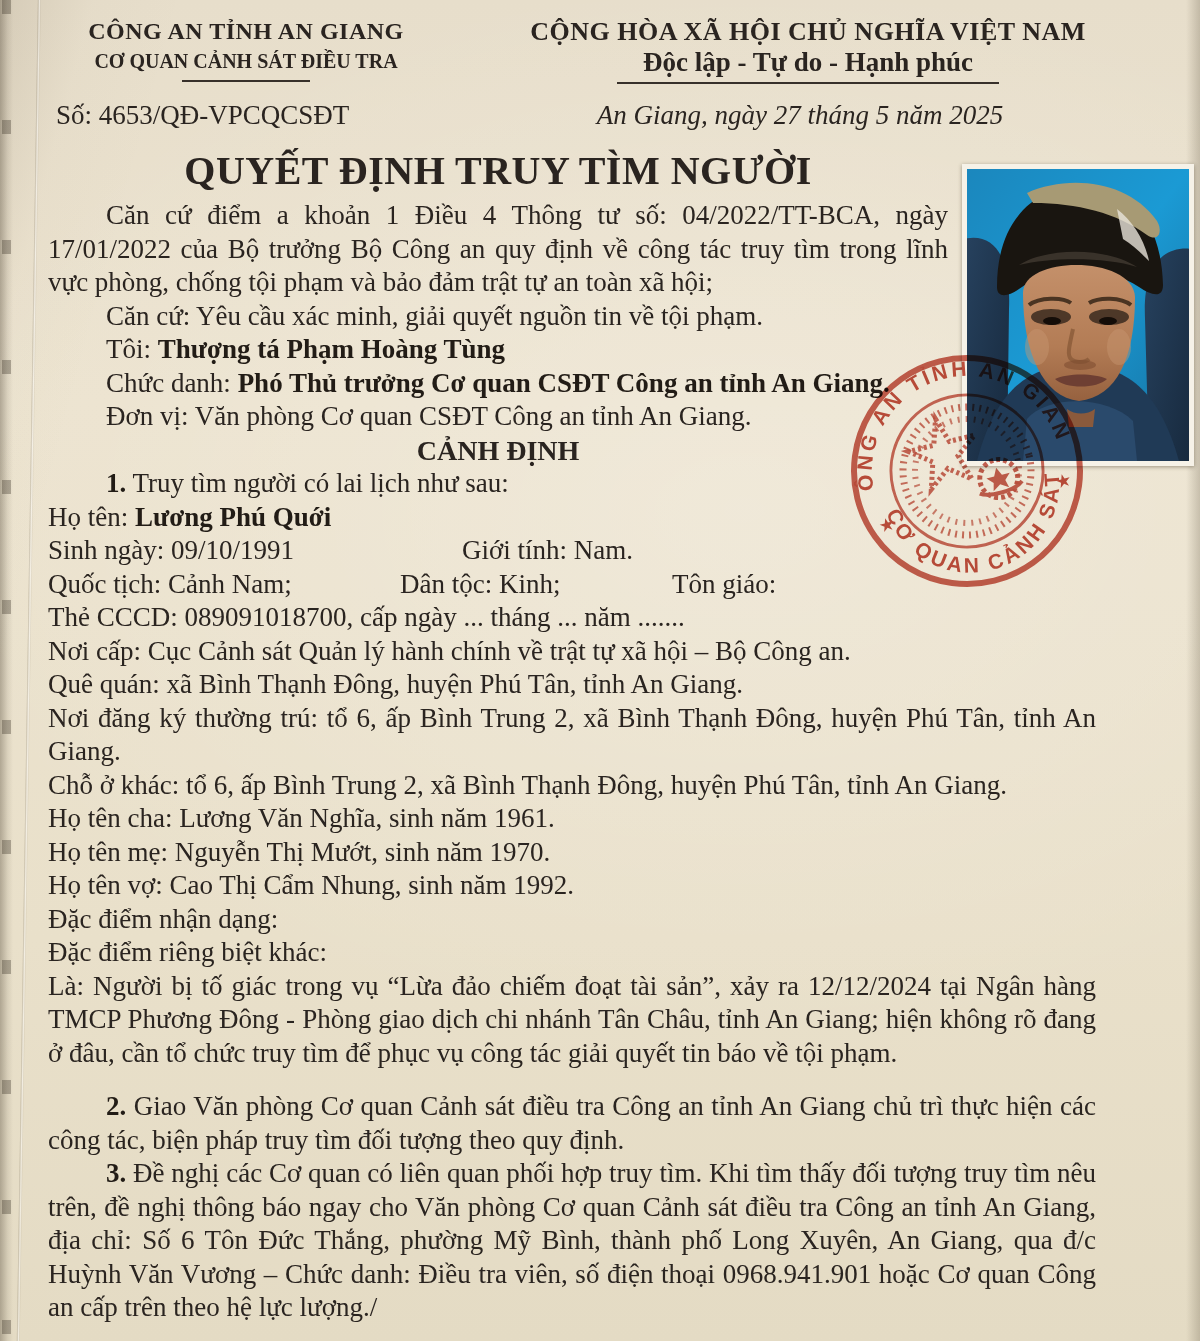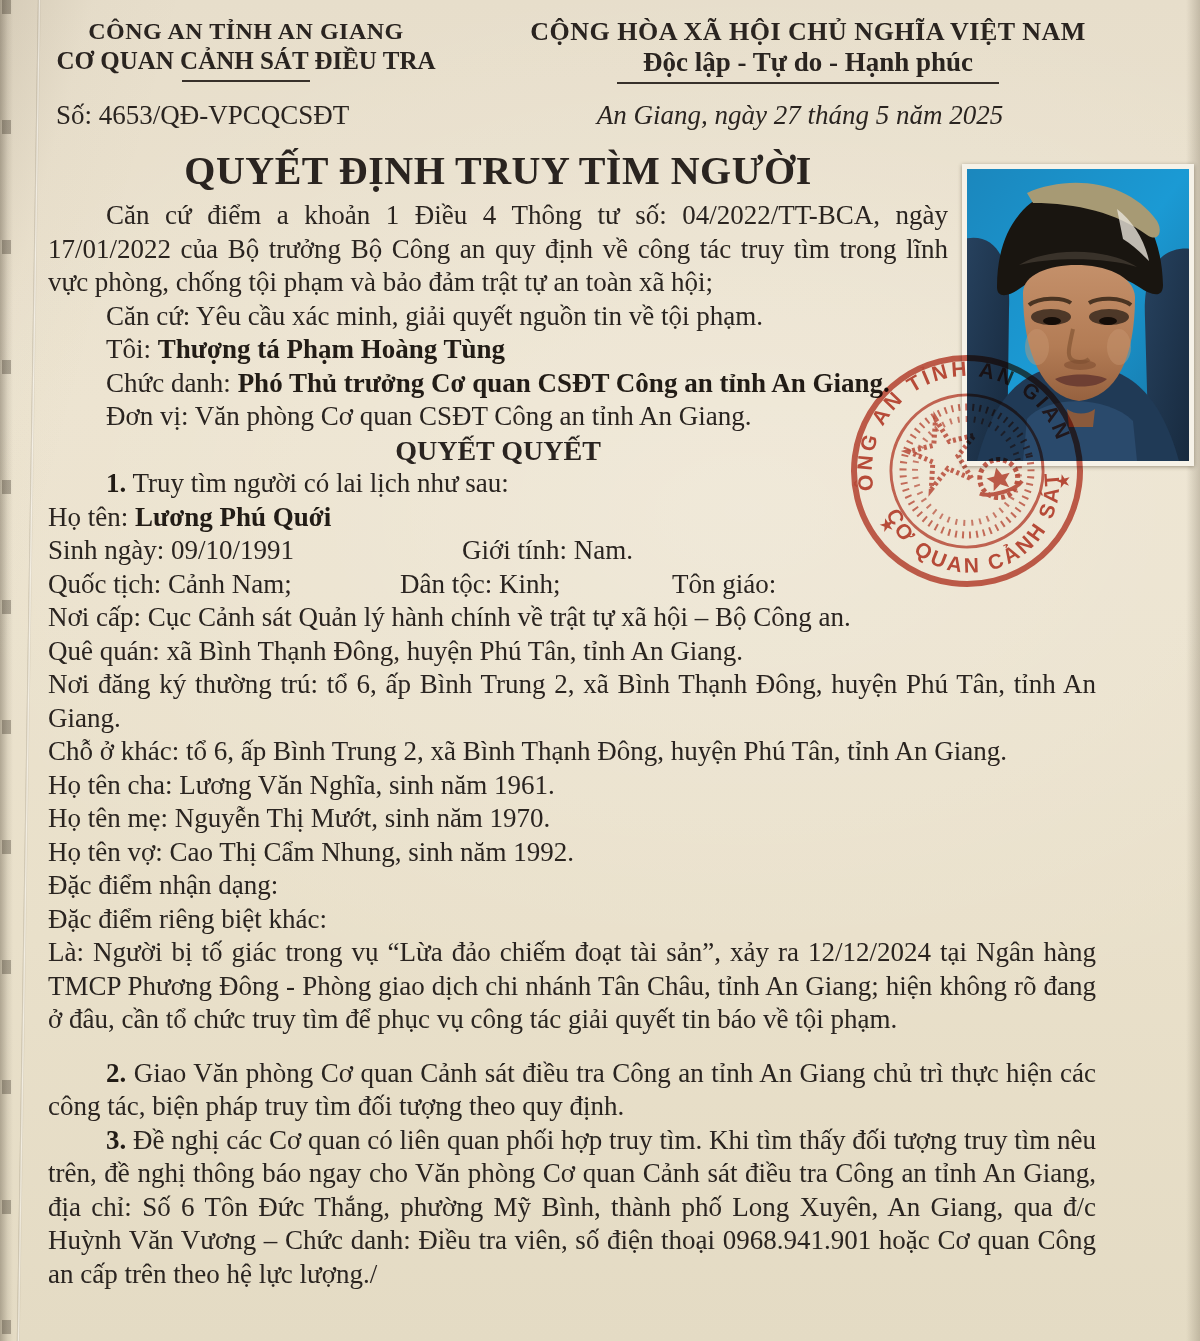--- a/index.html
+++ b/index.html
@@ -23,21 +23,21 @@
   .fold-line{position:absolute;left:38px;top:-10px;width:3px;height:1370px;
     background:linear-gradient(90deg, rgba(110,98,76,.30), rgba(255,255,255,.45) 55%, rgba(110,98,76,.12));
     transform:rotate(0.9deg);transform-origin:top center;}
   .right-shade{position:absolute;right:0;top:0;width:14px;height:100%;
     background:linear-gradient(270deg, rgba(100,90,70,.28), rgba(100,90,70,0));}
 
   
   .header{display:flex;padding:16px 30px 0 46px;}
   .h-left{width:400px;text-align:center;line-height:30px;}
   .h-left .l1{font-size:24px;font-weight:600;letter-spacing:.5px;}
-  .h-left .l2{font-size:25px;font-weight:700;}
+  .h-left .l2{font-size:20px;font-weight:700;}
   .h-right{flex:1;text-align:center;line-height:31px;}
   .h-right .l1{font-size:26px;font-weight:700;letter-spacing:.5px;}
   .h-right .l2{font-size:27px;font-weight:700;}
   .rule{height:2px;background:#37302a;margin:4px auto 0 auto;}
   .rule.small{width:128px;}
   .rule.wide{width:382px;}
 
   .meta-row{display:flex;align-items:flex-end;margin-top:16px;}
   .doc-number{width:400px;padding-left:56px;font-size:27px;box-sizing:border-box;white-space:nowrap;}
   .date-line{flex:1;text-align:center;font-size:27px;font-style:italic;}
@@ -142,27 +142,28 @@
     </div>
 
     <h1 class="title">QUYẾT ĐỊNH TRUY TÌM NGƯỜI</h1>
 
     <p class="indent">Căn cứ điểm a khoản 1 Điều 4 Thông tư số: 04/2022/TT-BCA, ngày 17/01/2022 của Bộ trưởng Bộ Công an quy định về công tác truy tìm trong lĩnh vực phòng, chống tội phạm và bảo đảm trật tự an toàn xã hội;</p>
     <p class="indent">Căn cứ: Yêu cầu xác minh, giải quyết nguồn tin về tội phạm.</p>
     <p class="indent"><span>Tôi: </span><b>Thượng tá Phạm Hoàng Tùng</b></p>
     <p class="indent"><span>Chức danh: </span><b>Phó Thủ trưởng Cơ quan CSĐT Công an tỉnh An Giang.</b></p>
     <p class="indent"><span>Đơn vị: </span><span>Văn phòng Cơ quan CSĐT Công an tỉnh An Giang.</span></p>
 
-    <h2 class="decision">QUYẾT QUYẾT</h2>
+    <h2 class="decision">CẢNH ĐỊNH</h2>
 
     <p class="indent"><b>1.</b><span> Truy tìm người có lai lịch như sau:</span></p>
 
     <div class="row"><span>Họ tên: </span><b>Lương Phú Quới</b></div>
     <div class="row"><span>Sinh ngày: 09/10/1991</span><span class="abs1">Giới tính: Nam.</span></div>
     <div class="row"><span>Quốc tịch: Cảnh Nam;</span><span class="abs2">Dân tộc: Kinh;</span><span class="abs3">Tôn giáo:</span></div>
+    <div class="row">Thẻ CCCD: 089091018700, cấp ngày ... tháng ... năm .......</div>
     <div class="row">Nơi cấp: Cục Cảnh sát Quản lý hành chính về trật tự xã hội – Bộ Công an.</div>
     <div class="row">Quê quán: xã Bình Thạnh Đông, huyện Phú Tân, tỉnh An Giang.</div>
     <p>Nơi đăng ký thường trú: tổ 6, ấp Bình Trung 2, xã Bình Thạnh Đông, huyện Phú Tân, tỉnh An Giang.</p>
     <p>Chỗ ở khác: tổ 6, ấp Bình Trung 2, xã Bình Thạnh Đông, huyện Phú Tân, tỉnh An Giang.</p>
     <div class="row">Họ tên cha: Lương Văn Nghĩa, sinh năm 1961.</div>
     <div class="row">Họ tên mẹ: Nguyễn Thị Mướt, sinh năm 1970.</div>
     <div class="row">Họ tên vợ: Cao Thị Cẩm Nhung, sinh năm 1992.</div>
     <div class="row">Đặc điểm nhận dạng:</div>
     <div class="row">Đặc điểm riêng biệt khác:</div>
     <p>Là: Người bị tố giác trong vụ “Lừa đảo chiếm đoạt tài sản”, xảy ra 12/12/2024 tại Ngân hàng TMCP Phương Đông - Phòng giao dịch chi nhánh Tân Châu, tỉnh An Giang; hiện không rõ đang ở đâu, cần tổ chức truy tìm để phục vụ công tác giải quyết tin báo về tội phạm.</p>

